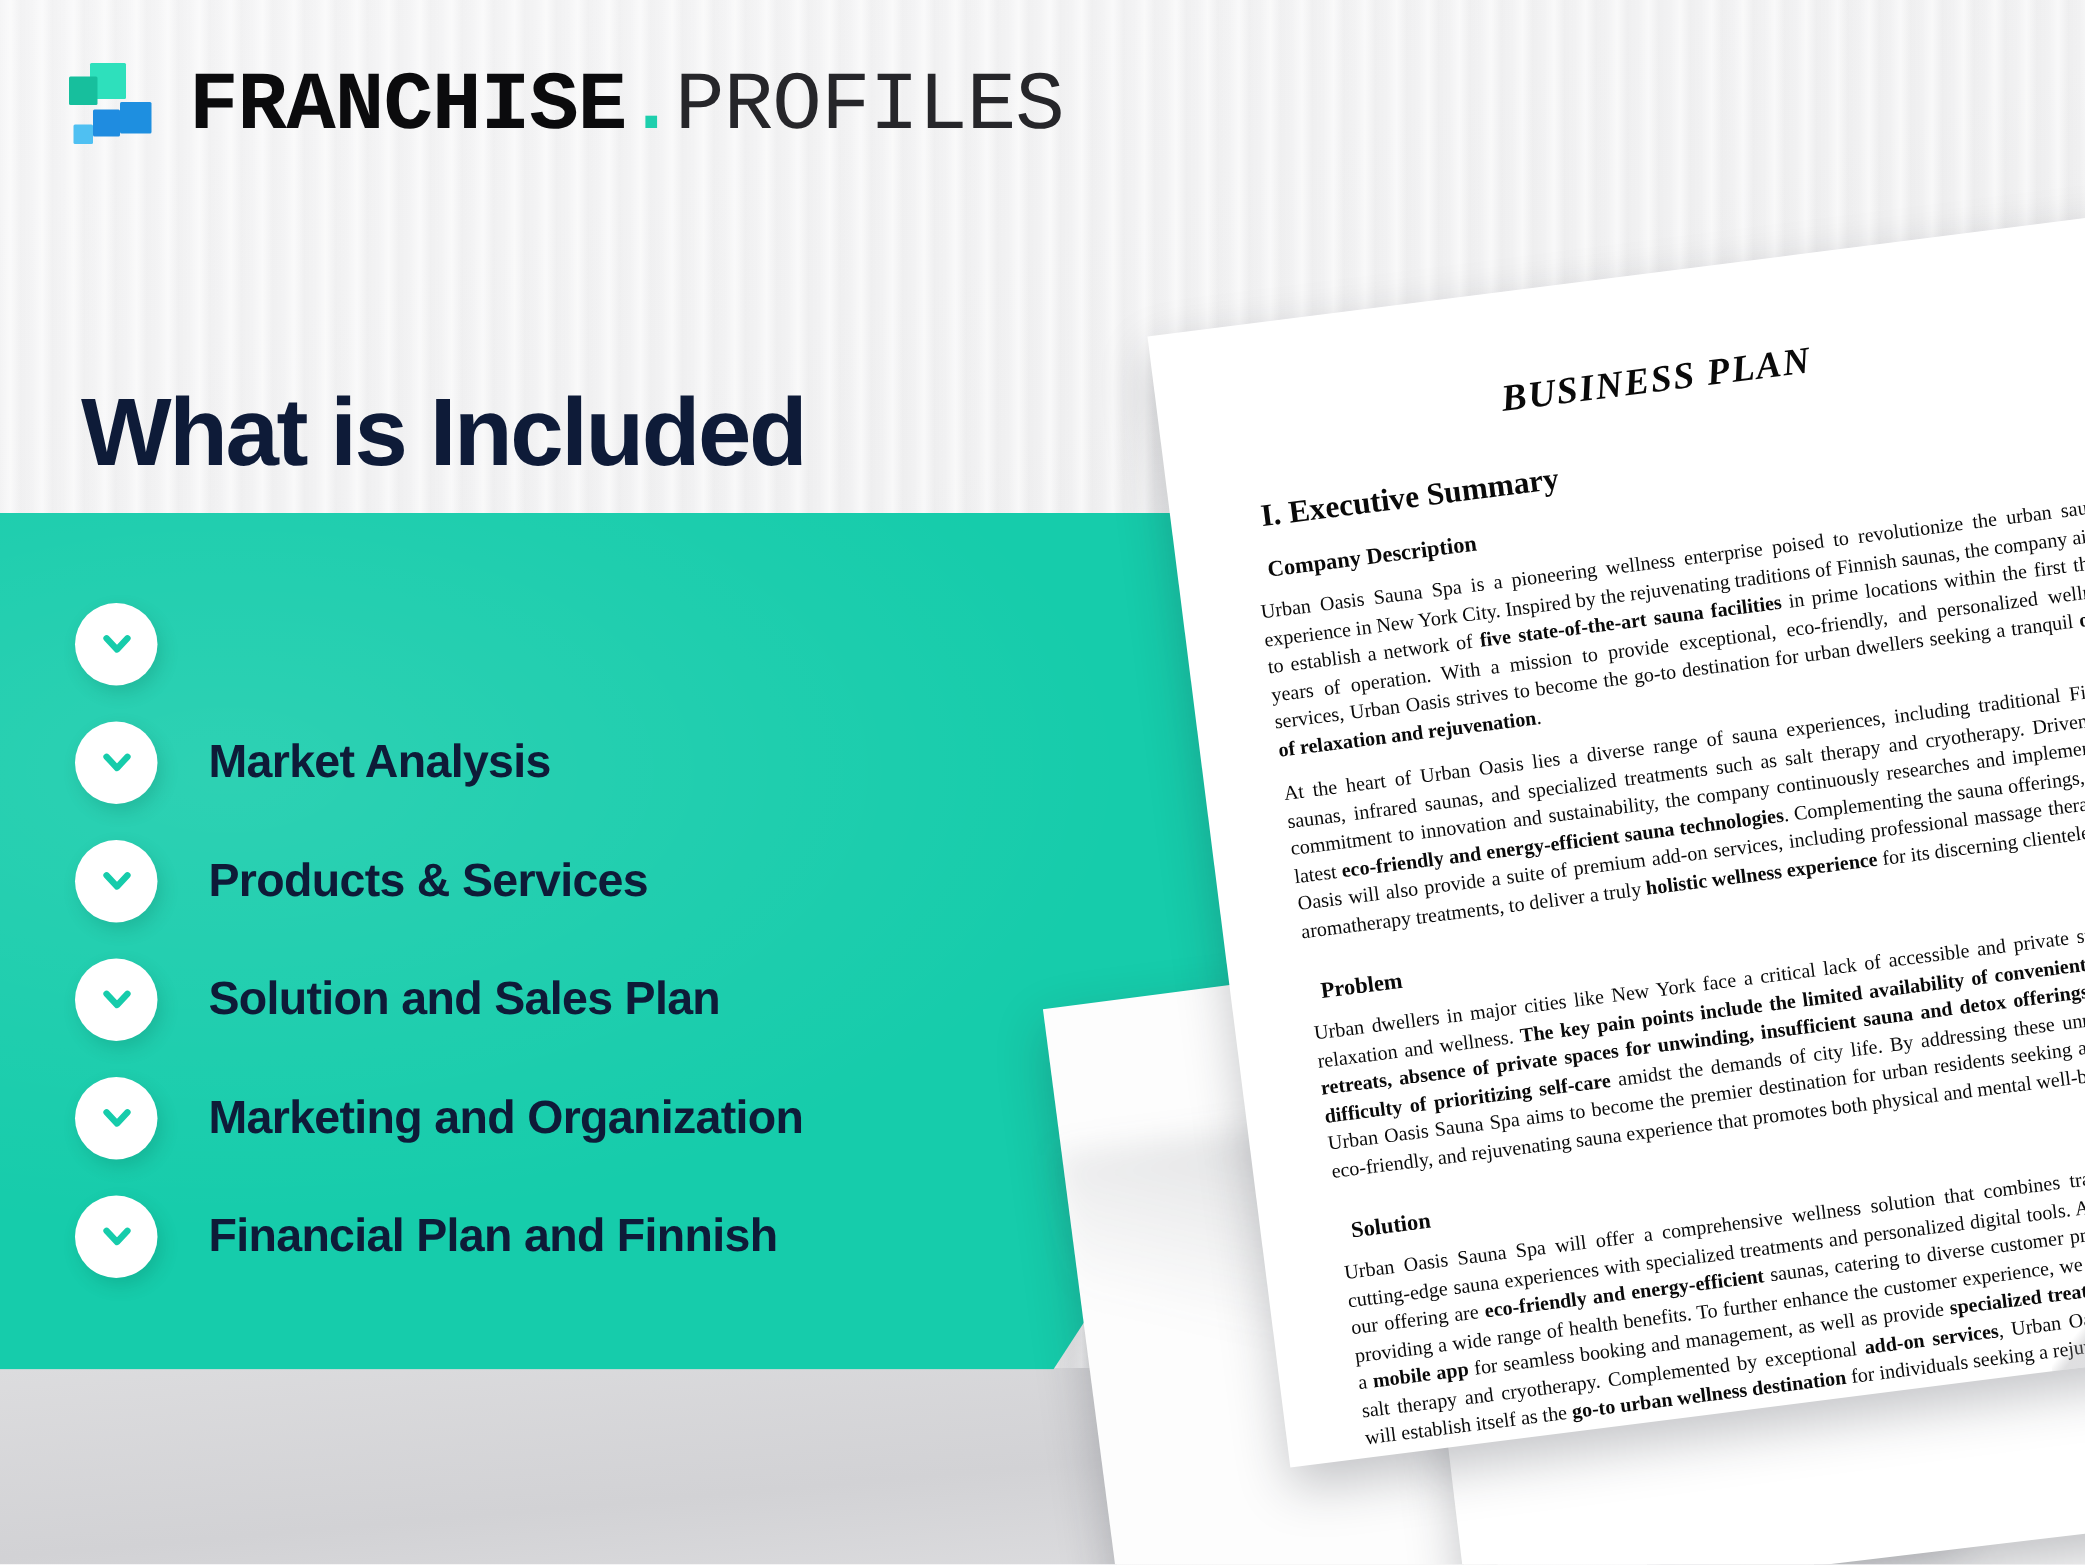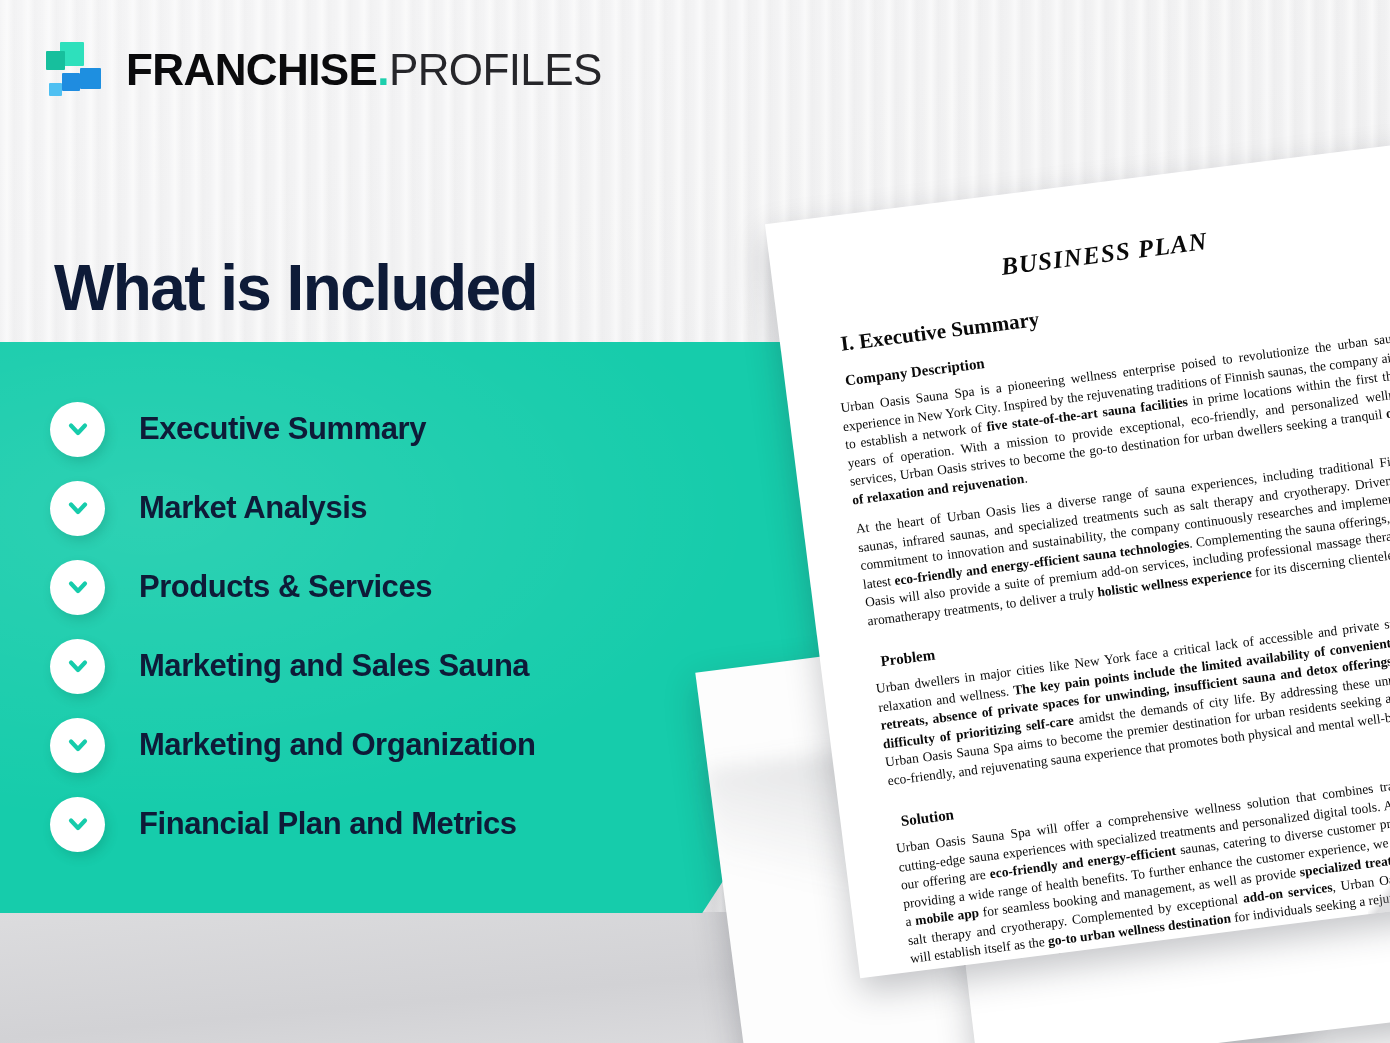--- a/index.html
+++ b/index.html
@@ -54,25 +54,26 @@
     display: block;
     border-radius: 1px;
   }
   .sq-a { left: 14px;  top: 0px;   width: 24px; height: 24px; background: #2ee0bc; }
   .sq-b { left: 0px;   top: 9px;   width: 19px; height: 19px; background: #17bf9d; }
   .sq-c { left: 34px;  top: 26px;  width: 21px; height: 21px; background: #1e8fe0; }
   .sq-d { left: 16px;  top: 31px;  width: 18px; height: 18px; background: #1f8ce0; }
   .sq-e { left: 3px;   top: 41px;  width: 13px; height: 13px; background: #4fc0f2; }
 
   .logo-word {
-    font-size: 44px;
+    font-size: 55px;
     letter-spacing: -0.6px;
     line-height: 1;
     white-space: nowrap;
     color: #0b0b0d;
+    font-family: Liberation Mono, monospace;
   }
   .logo-word .bold { font-weight: 700; }
   .logo-word .dot  { color: #1ecfad; font-weight: 700; }
   .logo-word .light { font-weight: 400; color: #26262a; }
 
   
   .headline {
     position: absolute;
     left: 54px;
     top: 213px;
@@ -263,21 +264,20 @@
   </div>
 
   <div class="list">
 
     <div class="list-item">
       <span class="chev-circle">
         <svg width="30" height="30" viewBox="0 0 30 30" aria-hidden="true">
           <path d="M8 11.5 L15 19 L22 11.5" fill="none" stroke="#16ccab" stroke-width="4.2" stroke-linecap="round" stroke-linejoin="round"></path>
         </svg>
       </span>
-      <span class="item-label">Executive Summary</span>
     </div>
 
     <div class="list-item">
       <span class="chev-circle">
         <svg width="30" height="30" viewBox="0 0 30 30" aria-hidden="true">
           <path d="M8 11.5 L15 19 L22 11.5" fill="none" stroke="#16ccab" stroke-width="4.2" stroke-linecap="round" stroke-linejoin="round"></path>
         </svg>
       </span>
       <span class="item-label">Market Analysis</span>
     </div>
@@ -290,39 +290,39 @@
       </span>
       <span class="item-label">Products &amp; Services</span>
     </div>
 
     <div class="list-item">
       <span class="chev-circle">
         <svg width="30" height="30" viewBox="0 0 30 30" aria-hidden="true">
           <path d="M8 11.5 L15 19 L22 11.5" fill="none" stroke="#16ccab" stroke-width="4.2" stroke-linecap="round" stroke-linejoin="round"></path>
         </svg>
       </span>
-      <span class="item-label">Marketing and Sales Sauna</span>
+      <span class="item-label">Solution and Sales Plan</span>
     </div>
 
     <div class="list-item">
       <span class="chev-circle">
         <svg width="30" height="30" viewBox="0 0 30 30" aria-hidden="true">
           <path d="M8 11.5 L15 19 L22 11.5" fill="none" stroke="#16ccab" stroke-width="4.2" stroke-linecap="round" stroke-linejoin="round"></path>
         </svg>
       </span>
       <span class="item-label">Marketing and Organization</span>
     </div>
 
     <div class="list-item">
       <span class="chev-circle">
         <svg width="30" height="30" viewBox="0 0 30 30" aria-hidden="true">
           <path d="M8 11.5 L15 19 L22 11.5" fill="none" stroke="#16ccab" stroke-width="4.2" stroke-linecap="round" stroke-linejoin="round"></path>
         </svg>
       </span>
-      <span class="item-label">Financial Plan and Metrics</span>
+      <span class="item-label">Financial Plan and Finnish</span>
     </div>
 
   </div>
 
   <div class="papers">
 
     <div class="sheet sheet-back2"></div>
     <div class="sheet sheet-back1"></div>
     <div class="sheet sheet-mid"></div>
     <div class="fold-shadow"></div>

